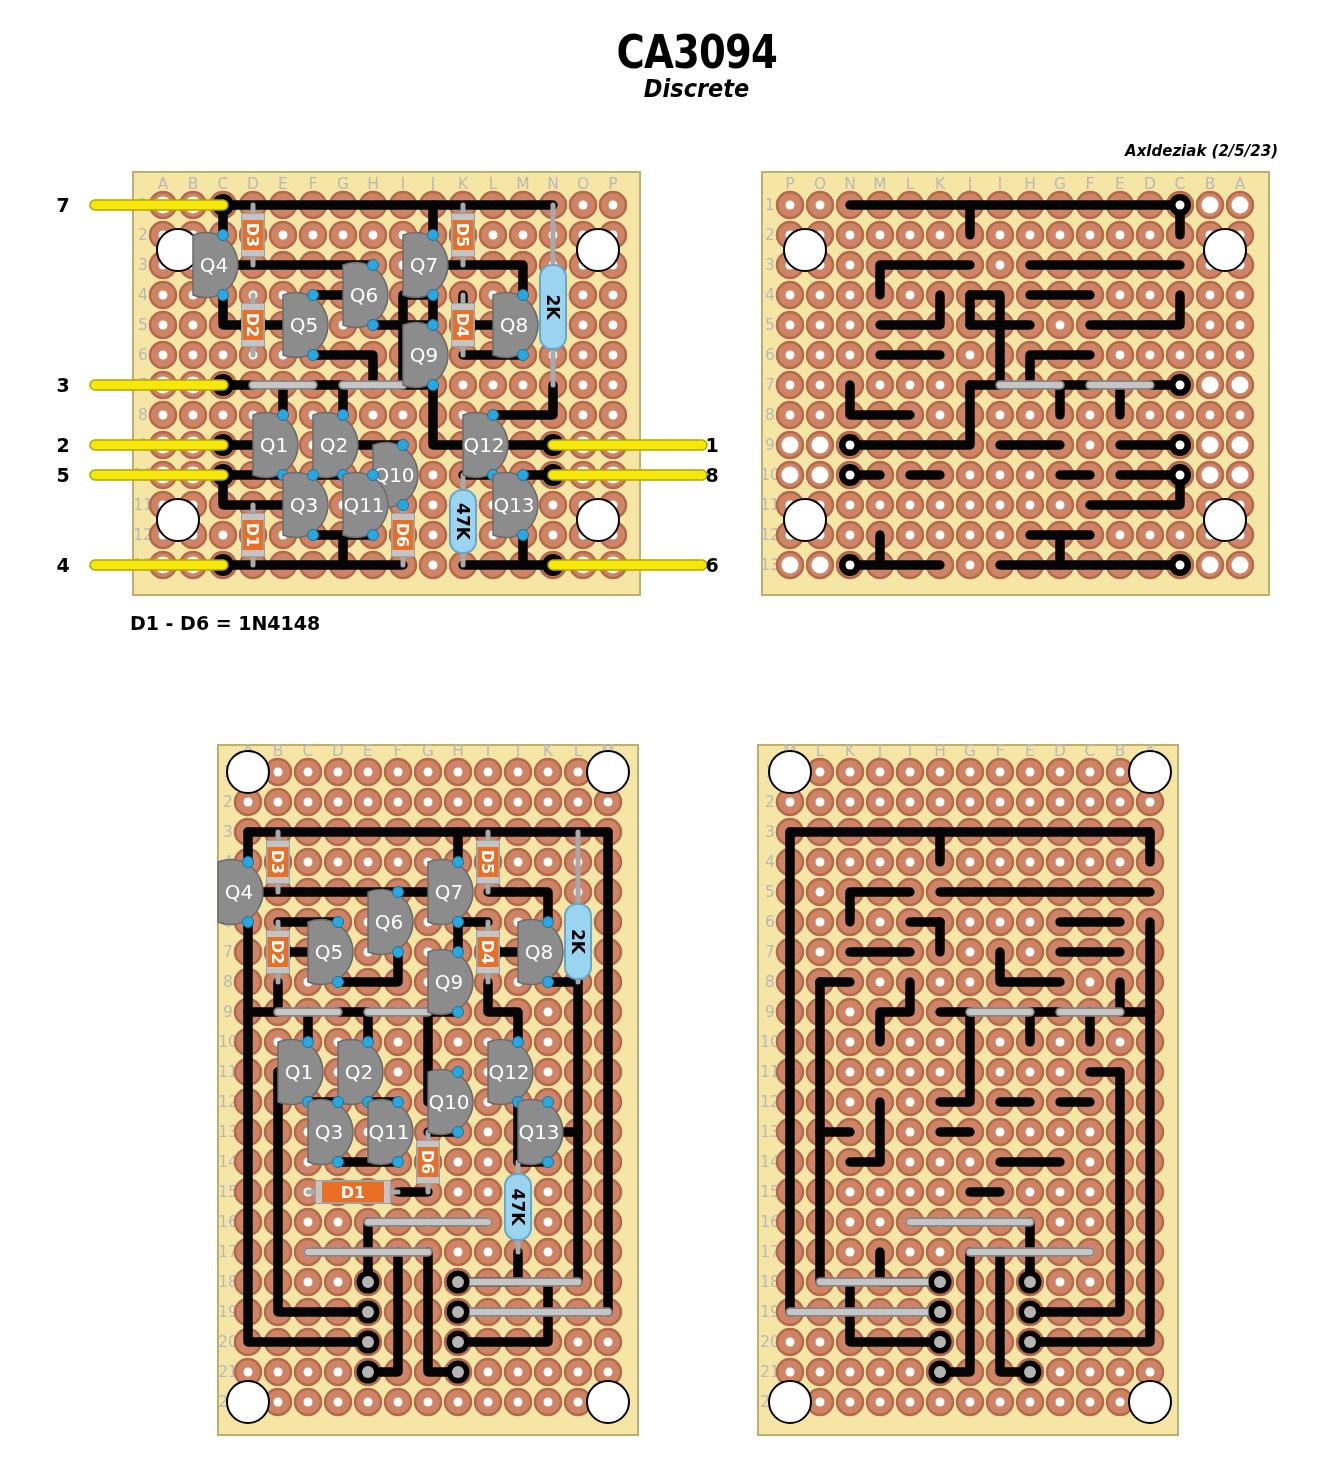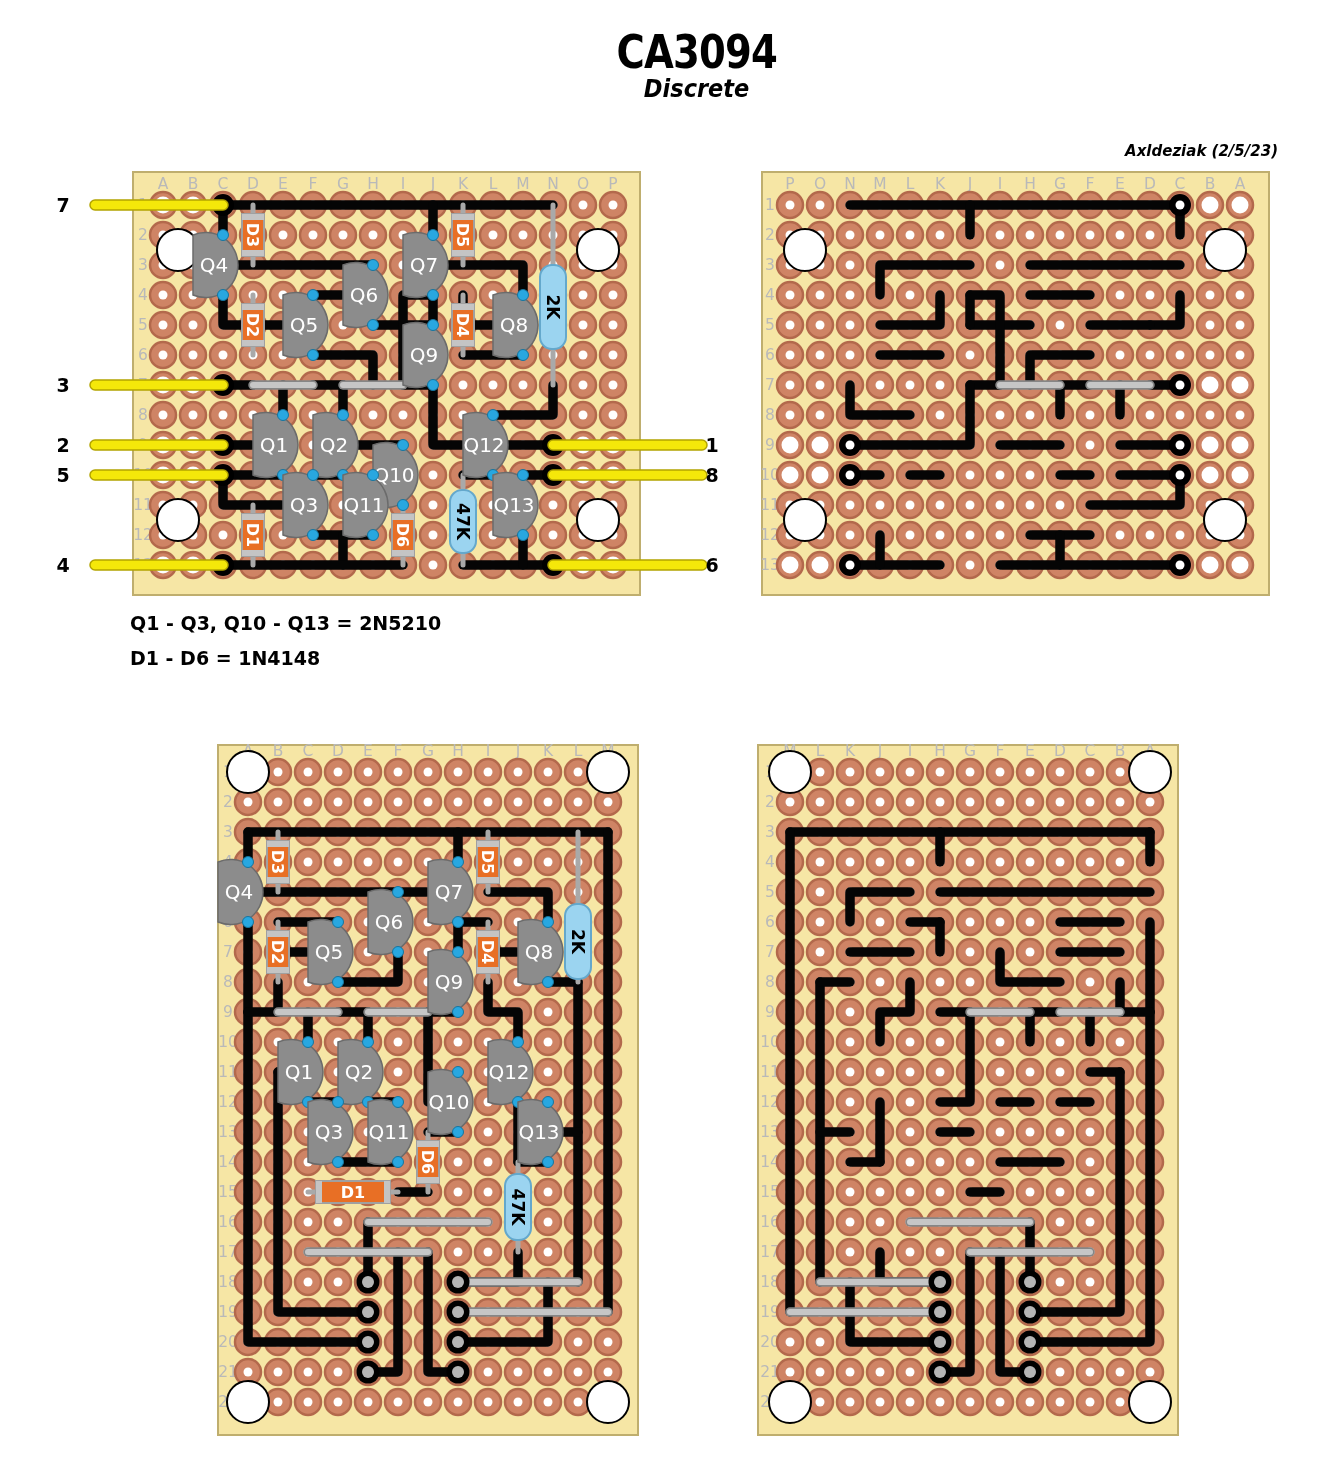--- a/index.html
+++ b/index.html
@@ -18,21 +18,20 @@
 <body>
 
 <div class="abs" id="title-wrap">
   <span id="page-title">CA3094</span>
 </div>
 <div class="abs" id="subtitle-wrap">
   <span id="page-subtitle">Discrete</span>
 </div>
 <div class="abs" id="author-credit">Axldeziak (2/5/23)</div>
 <div class="abs" id="legend">
-  <div>Q1 - Q3, Q10 - Q13 = 2N5210</div>
   <div>D1 - D6 = 1N4148</div>
 </div>
 
 <svg id="boards-canvas" width="1336" height="1479" viewBox="0 0 1336 1479">
     <g>
       <rect x="133" y="172" width="507" height="423" fill="#f6e6a5" stroke="#bfae6e" stroke-width="2"></rect>
       <g>
         <text x="163" y="189" font-size="15.5" fill="#b9b9b9" text-anchor="middle" font-weight="normal">A</text>
         <text x="193" y="189" font-size="15.5" fill="#b9b9b9" text-anchor="middle" font-weight="normal">B</text>
         <text x="223" y="189" font-size="15.5" fill="#b9b9b9" text-anchor="middle" font-weight="normal">C</text>

